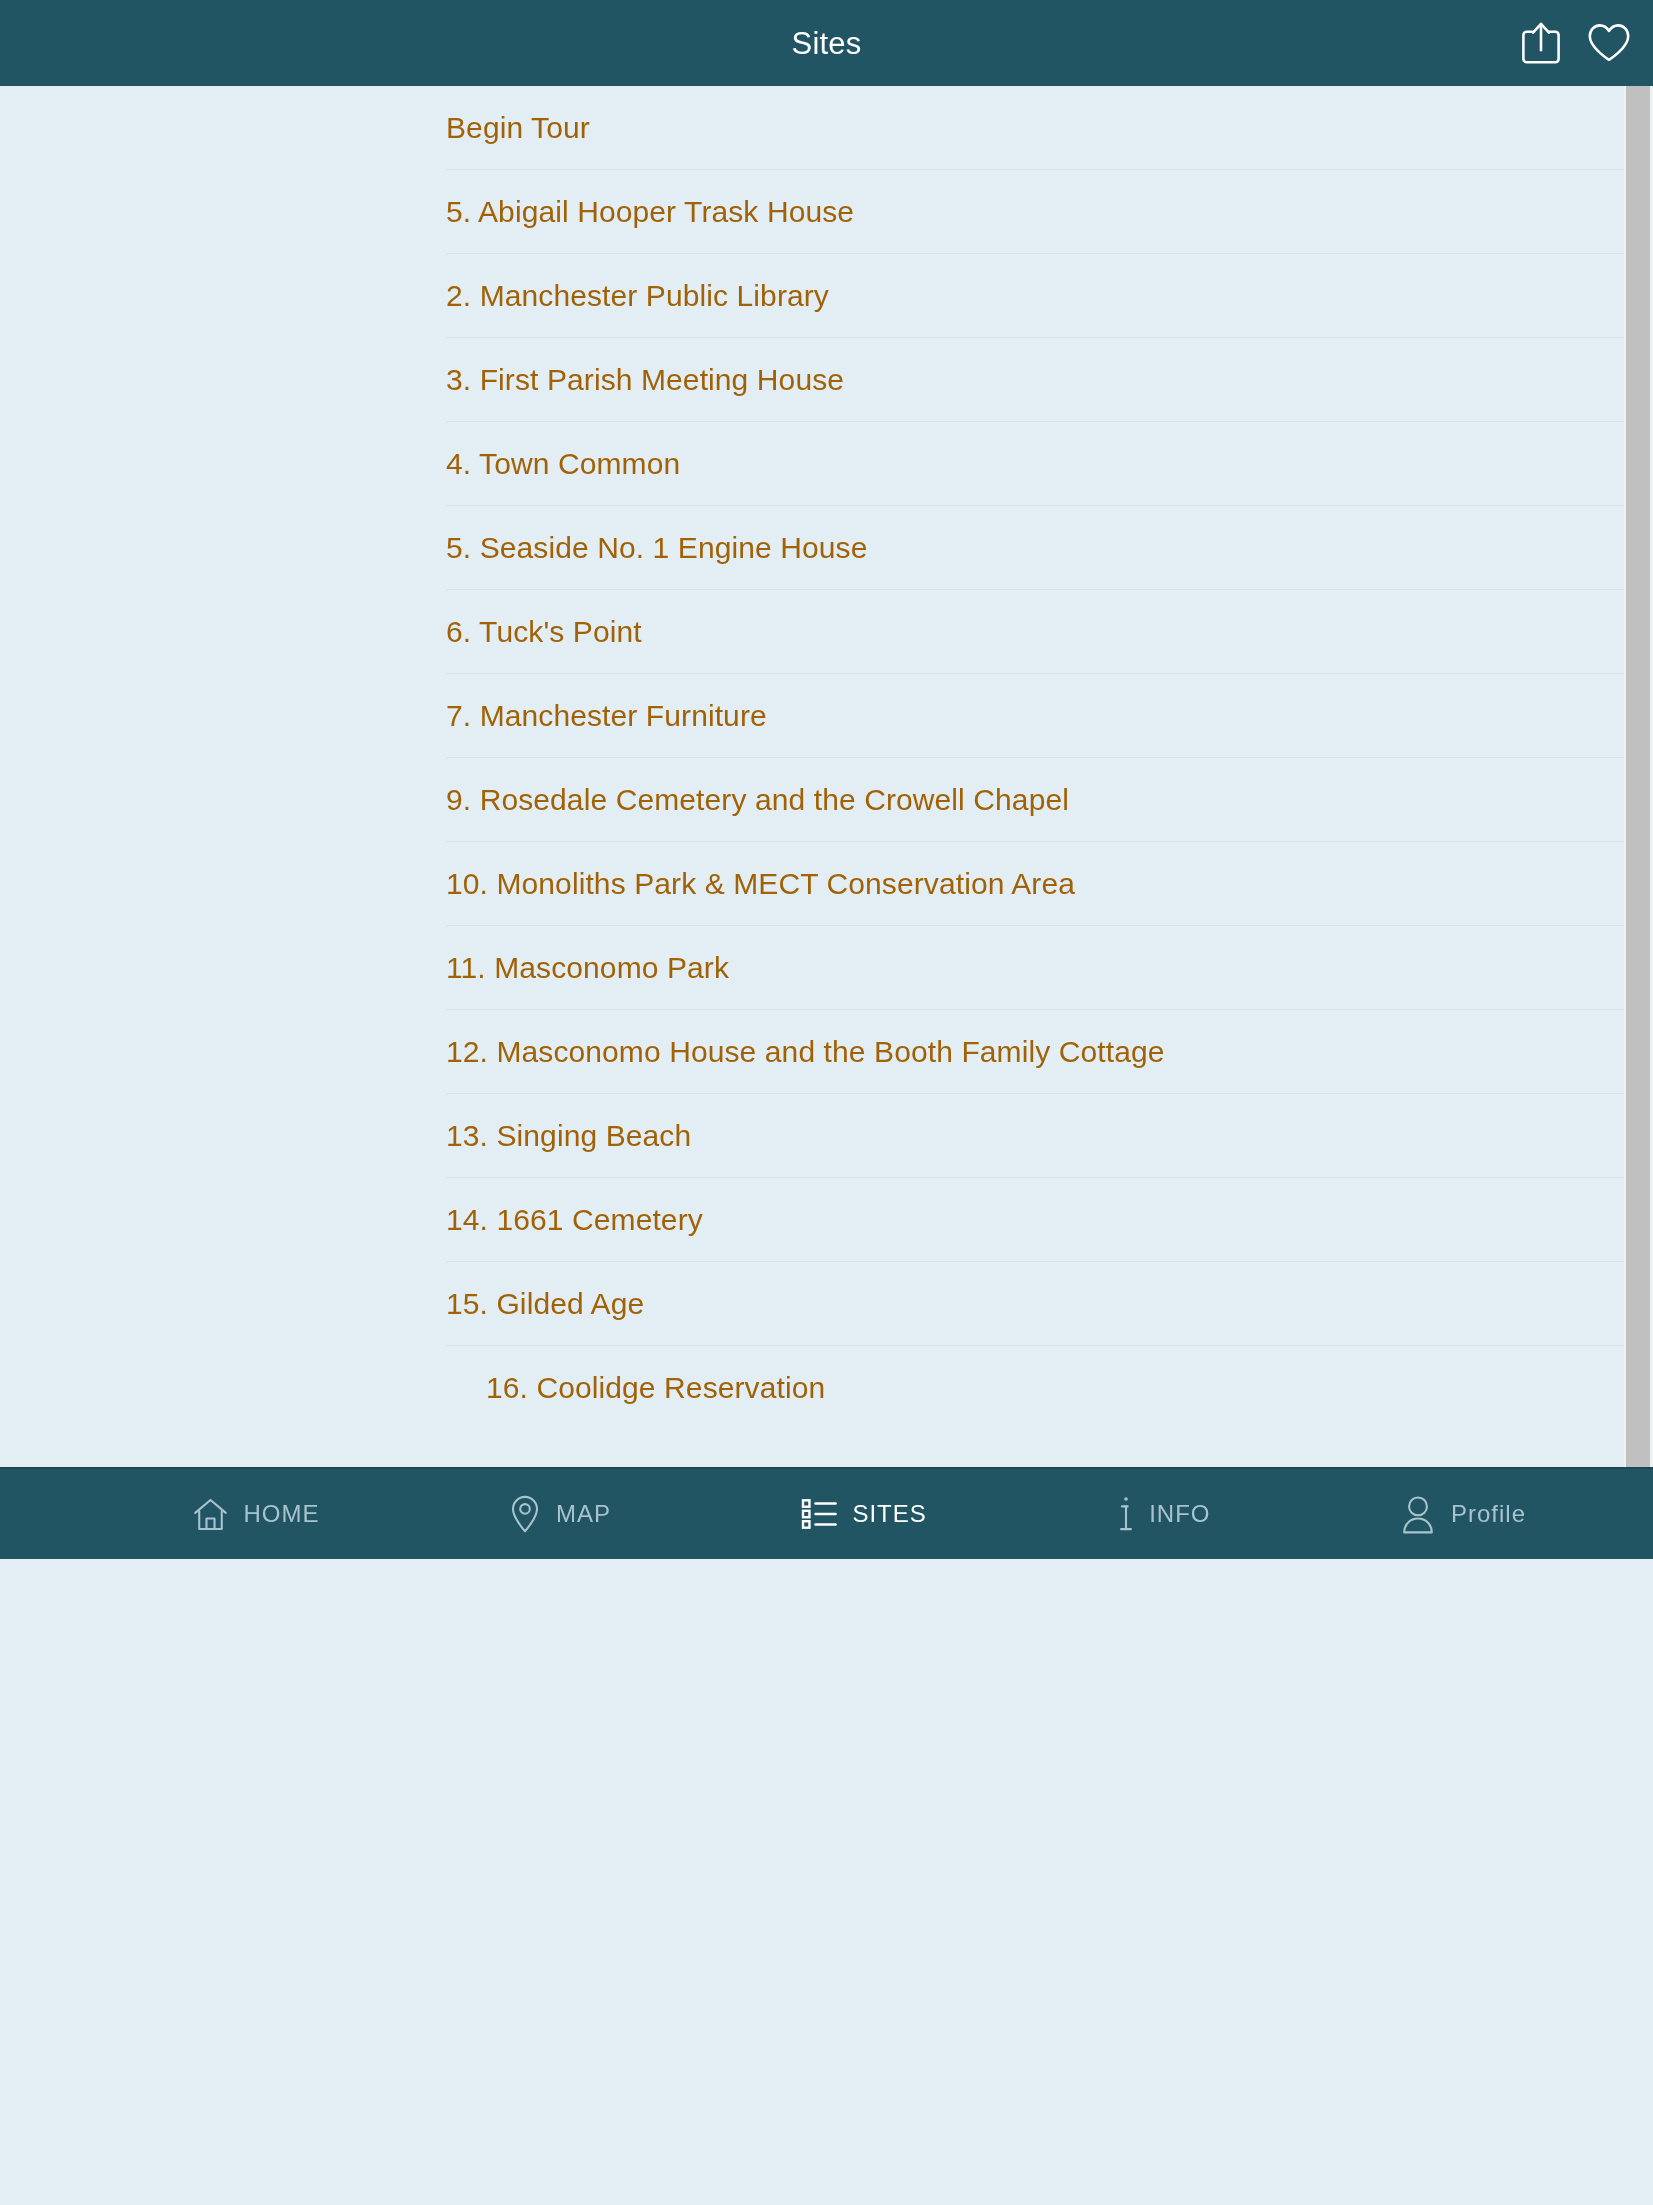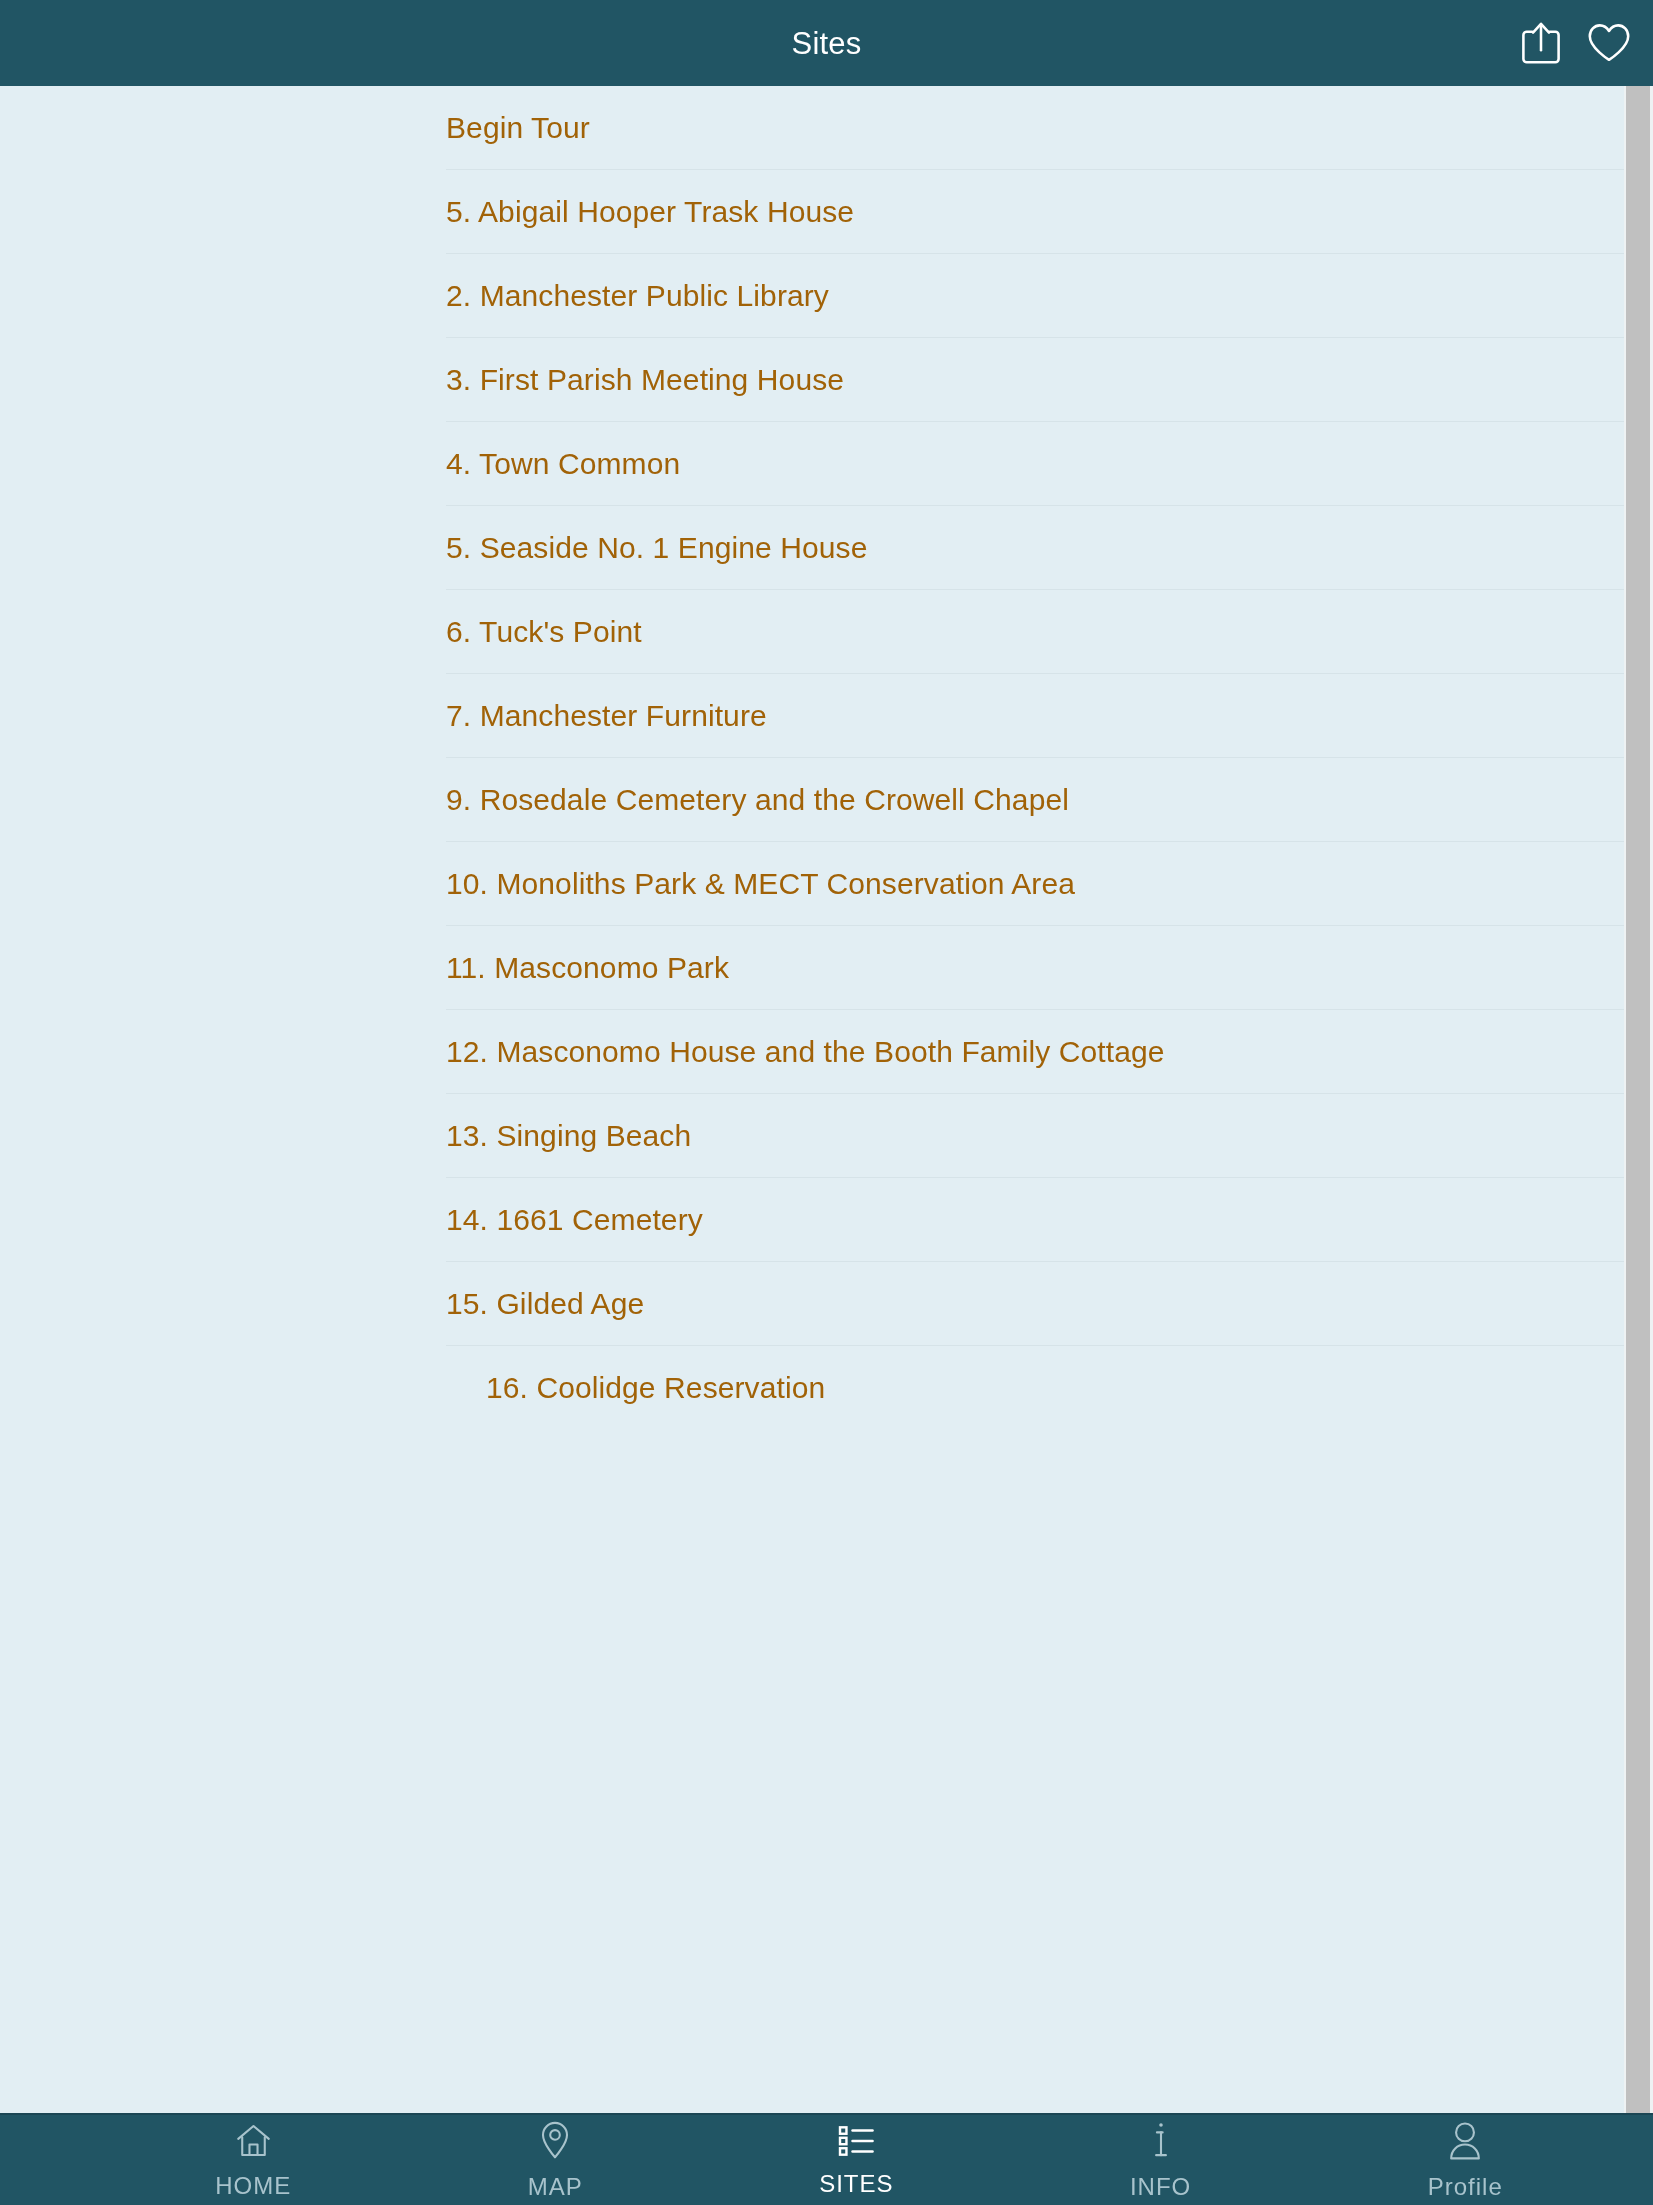--- a/index.html
+++ b/index.html
@@ -9,21 +9,21 @@
   body {
     width: 1653px;
     height: 2205px;
     background: #e2eef3;
     font-family: "Liberation Sans", sans-serif;
     overflow: hidden;
   }
   .app {
     position: relative;
     width: 1653px;
-    height: 2205px;
+    height: 1559px;
     display: flex;
     flex-direction: column;
     background: #e2eef3;
   }
 
   
   .header {
     position: relative;
     flex: 0 0 auto;
     height: 86px;
@@ -135,21 +135,20 @@
     justify-content: space-around;
     padding: 0 32px 0 97px;
     box-sizing: border-box;
   }
   .tab {
     display: flex;
     align-items: center;
     gap: 14.5px;
     cursor: pointer;
     opacity: 1;
-    flex-direction: column;
   }
   .tab .tab-label {
     font-size: 24px;
     letter-spacing: 1px;
     color: #a8c3cc;
     line-height: 1;
   }
   .tab.active .tab-label { color: #ffffff; }
   .tab svg { display: block; }
   .tab .ico { color: #a8c3cc; }

